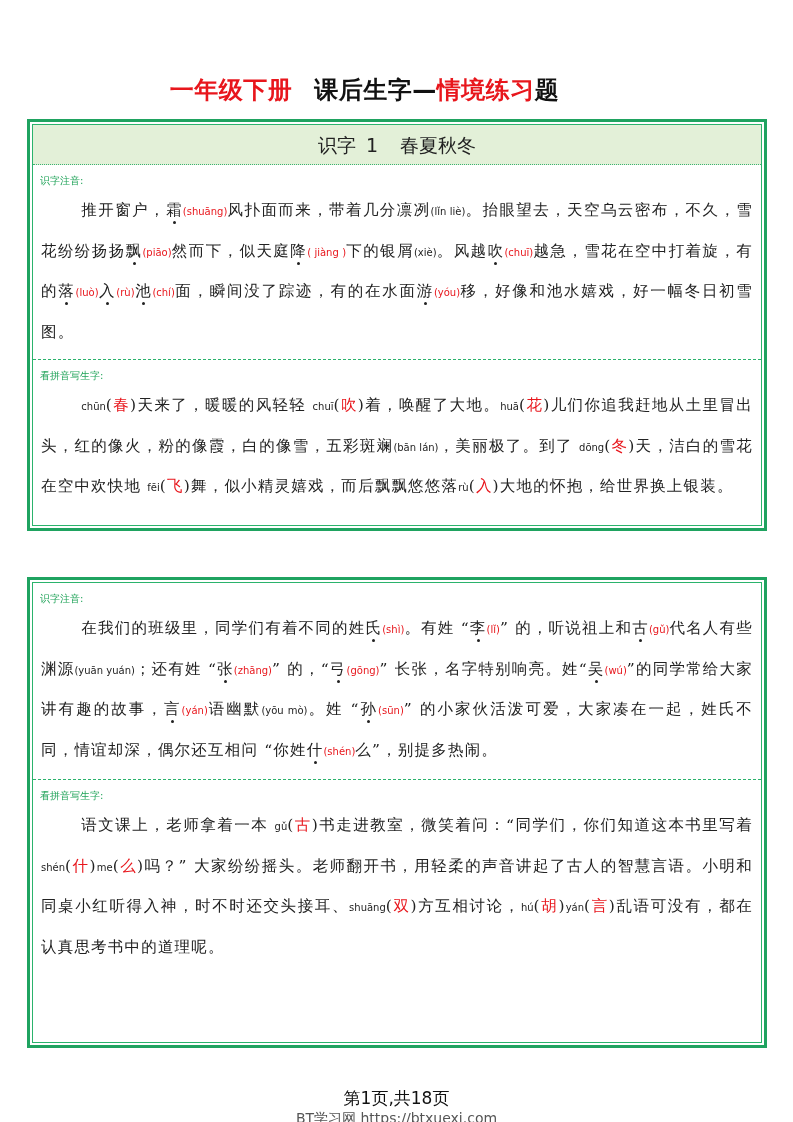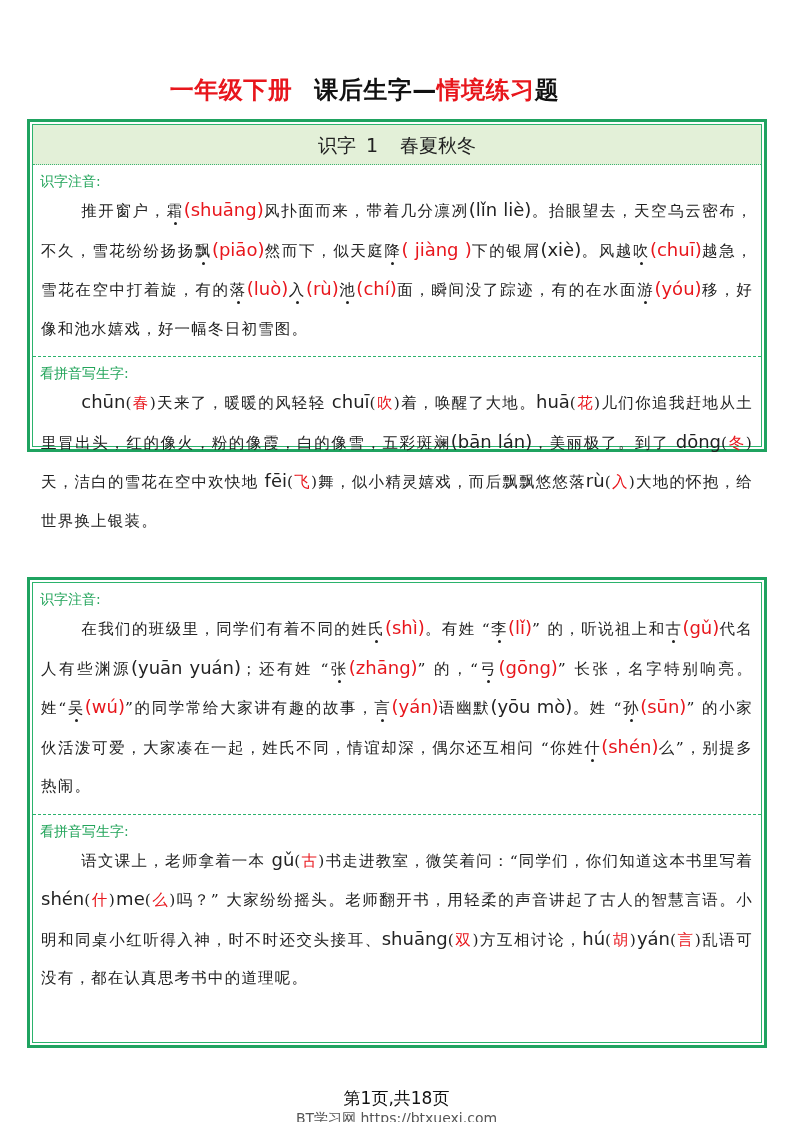--- a/index.html
+++ b/index.html
@@ -30,34 +30,34 @@
     height: 40px; line-height: 40px;
     text-align: center;
     font-family: "DejaVu Sans", sans-serif;
     font-size: 19px; color: #222;
     border-bottom: 1.5px dotted #3cb371;
   }
   .card-header .num { margin: 0 22px 0 10px; }
 
   .sub-label {
     font-family: "DejaVu Sans", sans-serif;
-    color: #22a45a; font-size: 14px;
+    color: #22a45a; font-size: 10px;
     padding: 6px 0 0 7px; height: 26px; line-height: 20px;
   }
   .sub-section + .sub-section { border-top: 1.5px dashed #2bb36c; }
 
   .para {
     padding: 0 8px 8px 8px;
     font-size: 15.5px;
     line-height: 38.5px;
     text-align: justify;
     text-indent: 2.6em;
     letter-spacing: 1.2px;
   }
-  .py { font-family: "DejaVu Sans", sans-serif; letter-spacing: 0; font-size: 18px; }
+  .py { font-family: "DejaVu Sans", sans-serif; letter-spacing: 0; font-size: 10px; }
   .py.red { color: #e8161c; }
   .char-red { color: #e8161c; }
   .dot { position: relative; }
   .dot::after {
     content: ""; position: absolute; left: 50%; bottom: -5px;
     width: 3px; height: 3px; margin-left: -1.5px; border-radius: 50%; background: #222;
   }
 
   .footer {
     position: absolute; left: 0; width: 793px; text-align: center;
@@ -66,21 +66,21 @@
   .footer-site { top: 1110px; font-size: 14px; color: #555; }
   .footer-page { top: 1087px; font-size: 17px; color: #111; }
 </style>
 </head>
 <body>
 
 <div class="page-title">
   <span class="red">一年级下册</span><span class="gap"></span><span class="black">课后生字—</span><span class="red">情境练习</span><span class="black">题</span>
 </div>
 
-<div class="card" style="top:119px; height:333px;">
+<div class="card" style="top:119px; height:412px;">
   <div class="card-inner" style="height:100%;">
     <div class="card-header">
       <span>识字</span><span class="num">1</span><span>春夏秋冬</span>
     </div>
     <div class="sub-section">
       <div class="sub-label">识字注音:</div>
       <div class="para"><span class="">推开窗户，</span><span class="dot">霜</span><span class="py red">(shuāng)</span><span class="">风扑面而来，带着几分凛冽</span><span class="py">(lǐn liè)</span><span class="">。抬眼望去，天空乌云密布，不久，雪花纷纷扬扬</span><span class="dot">飘</span><span class="py red">(piāo)</span><span class="">然而下，似天庭</span><span class="dot">降</span><span class="py red">( jiàng )</span><span class="">下的银屑</span><span class="py">(xiè)</span><span class="">。风越</span><span class="dot">吹</span><span class="py red">(chuī)</span><span class="">越急，雪花在空中打着旋，有的</span><span class="dot">落</span><span class="py red">(luò)</span><span class="dot">入</span><span class="py red">(rù)</span><span class="dot">池</span><span class="py red">(chí)</span><span class="">面，瞬间没了踪迹，有的在水面</span><span class="dot">游</span><span class="py red">(yóu)</span><span class="">移，好像和池水嬉戏，好一幅冬日初雪图。</span></div>
     </div>
     <div class="sub-section">
       <div class="sub-label">看拼音写生字:</div>

